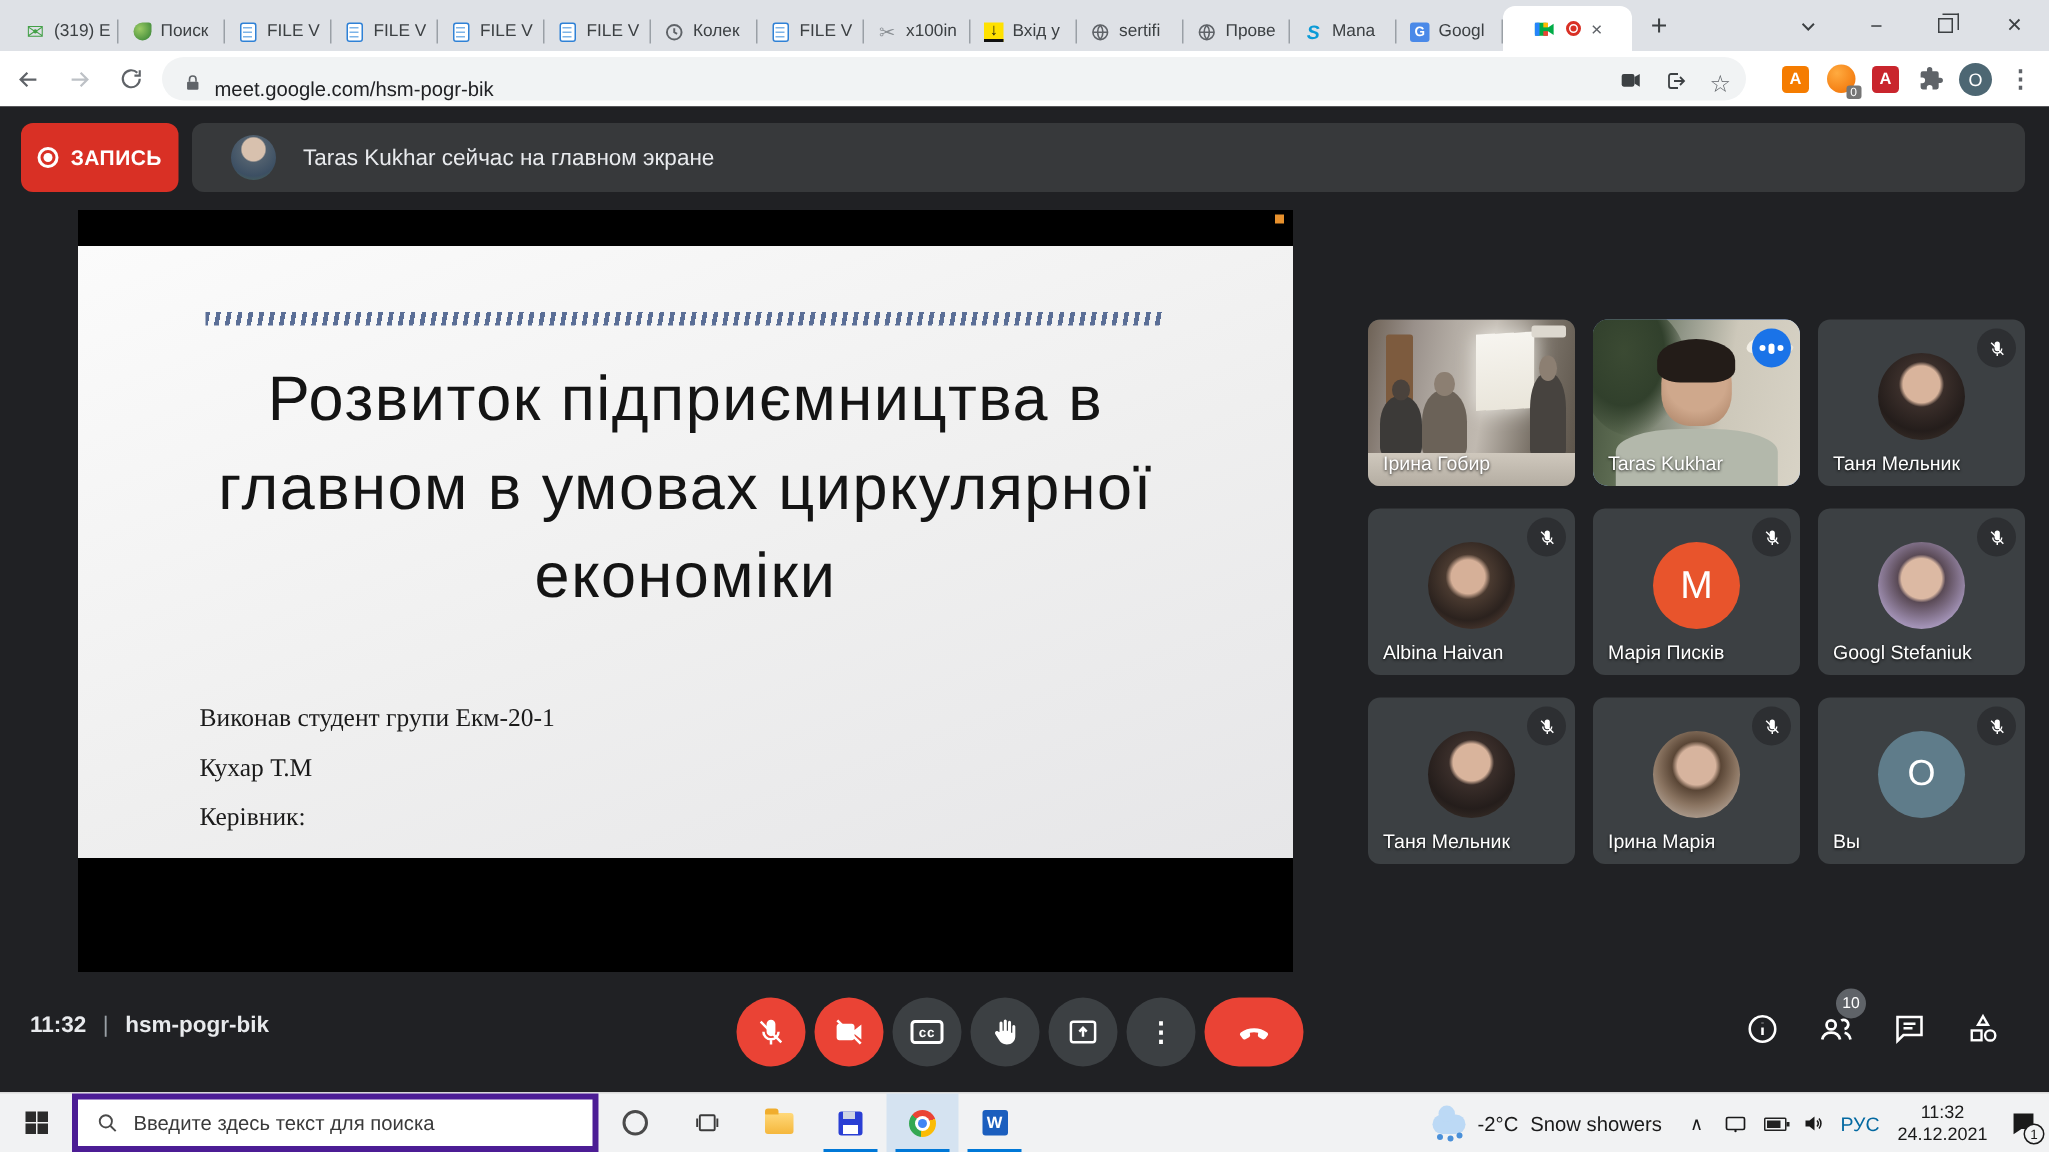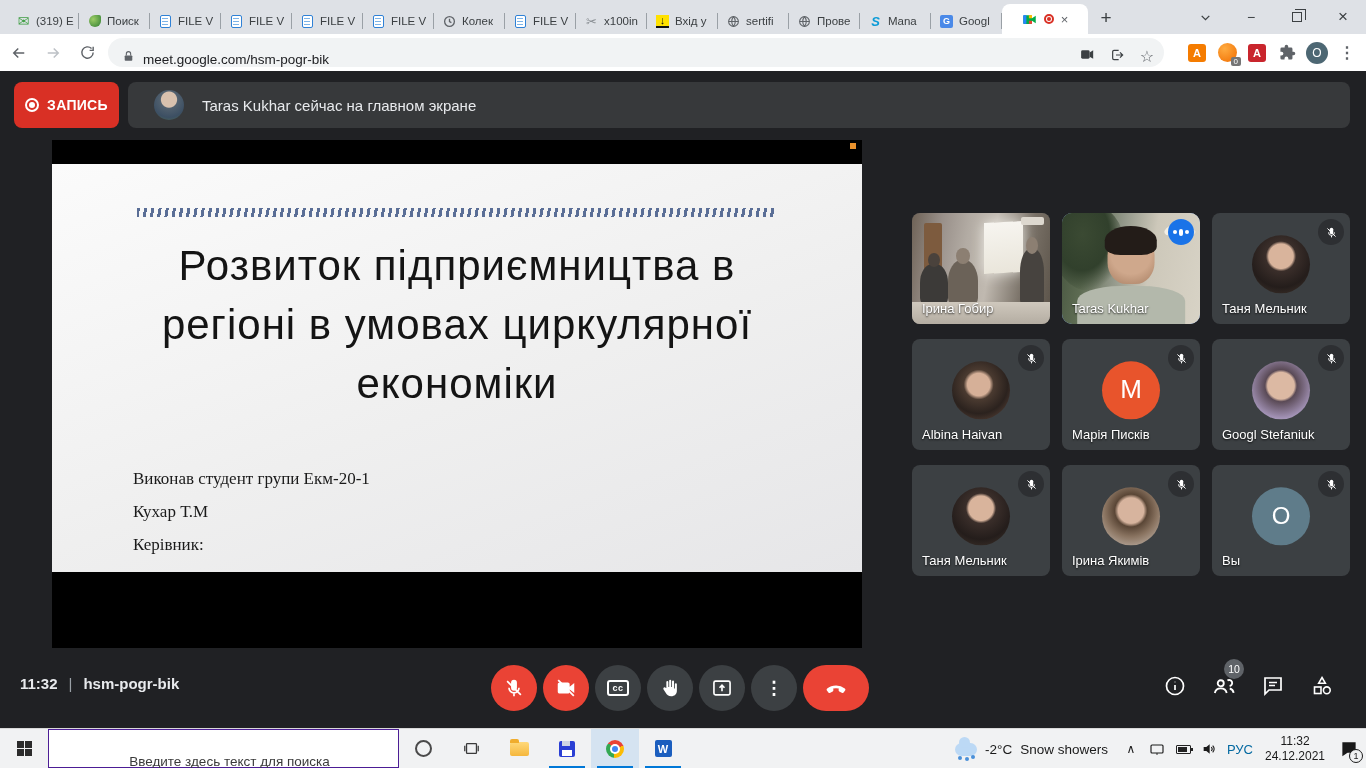--- a/index.html
+++ b/index.html
@@ -117,21 +117,21 @@
   .dots3 { color:#fff; font-size:18px; font-weight:bold; letter-spacing:0; }
   #right-icons { position:absolute; left:1162px; top:602px; display:flex; align-items:center; gap:23px; }
   .ricon { position:relative; width:26px; height:26px; display:flex; align-items:center; justify-content:center; }
   .count-badge { position:absolute; left:50%; top:-14px; background:#5f6368; color:#fff; font-size:10.5px; min-width:20px; height:20px; border-radius:50%; display:flex; align-items:center; justify-content:center; }
 
   
   #taskbar { position:absolute; left:0; top:728px; width:1366px; height:40px; background:#f1f2f3; border-top:1px solid #d9d9d9; display:flex; align-items:stretch; }
   #start { width:48px; display:flex; align-items:center; justify-content:center; }
   .win-logo { width:15px; height:15px; display:grid; grid-template-columns:7px 7px; grid-template-rows:7px 7px; gap:1px; }
   .win-logo i { background:#2b2b2b; }
-  #tb-search { width:351px; background:#fff; border:1px solid #4c1d95; display:flex; align-items:center; gap:24px; padding-left:12px;flex-direction:column; }
+  #tb-search { width:351px; background:#fff; border:4px solid #4c1d95; display:flex; align-items:center; gap:10px; padding-left:12px; }
   #tb-search span { font-size:13.5px; color:#3a3a3a; }
   .tb-btn { width:48px; display:flex; align-items:center; justify-content:center; position:relative; }
   .tb-running::after { content:""; position:absolute; left:6px; right:6px; bottom:0; height:2px; background:#0078d7; }
   .tb-active { background:#d5e3f1; }
   .ic-cortana { width:17px; height:17px; border:2px solid #4a4a4a; border-radius:50%; }
   .ic-folder { width:19px; height:14px; background:linear-gradient(#ffd97a,#f5b73c); border-radius:2px; position:relative; }
   .ic-folder::before { content:""; position:absolute; left:0; top:-3px; width:9px; height:4px; background:#f0ad2d; border-radius:2px 2px 0 0; }
   .ic-floppy { width:16px; height:16px; background:#2a3fd4; border-radius:2px; position:relative; }
   .ic-floppy::before { content:""; position:absolute; left:3px; top:0; width:8px; height:5px; background:#cfd6e4; }
   .ic-floppy::after { content:""; position:absolute; left:3px; bottom:1px; width:10px; height:6px; background:#fff; }
@@ -348,21 +348,21 @@
 
     <div id="presenter-banner">
       <span class="avatar"></span>
       <span class="btext">Taras Kukhar сейчас на главном экране</span>
     </div>
 
     <div id="presentation">
       <span id="slide-rec-dot"></span>
       <div id="slide">
         <div id="deco-line"></div>
-        <div id="slide-title">Розвиток підприємництва в регіоні в умовах циркулярної економіки</div>
+        <div id="slide-title">Розвиток підприємництва в главном в умовах циркулярної економіки</div>
         <div id="credits">
           <span>Виконав студент групи Екм-20-1</span>
           <span>Кухар Т.М</span>
           <span>Керівник:</span>
           <span>Мельничук І.В</span>
         </div>
 
       </div>
     </div>
 
@@ -453,21 +453,21 @@
       </div>
 
       <div class="tile">
         <span class="pavatar ph-light"></span>
         <span class="mic-off-badge">
           <svg width="13" height="13" viewBox="0 0 24 24">
               <path fill="#fff" d="M12 15a3.2 3.2 0 0 0 3.2-3.2V6.2a3.2 3.2 0 0 0-6.4 0v5.6A3.2 3.2 0 0 0 12 15z"></path>
               <path fill="none" stroke="#fff" stroke-width="1.8" d="M6.5 11.8a5.5 5.5 0 0 0 11 0M12 17.5V21M4.5 4.5l15 15"></path>
             </svg>
         </span>
-        <span class="pname">Ірина Якимів</span>
+        <span class="pname">Ірина Марія</span>
       </div>
 
       <div class="tile">
         <span class="pavatar letter-avatar avatar-o">O</span>
         <span class="mic-off-badge">
           <svg width="13" height="13" viewBox="0 0 24 24">
               <path fill="#fff" d="M12 15a3.2 3.2 0 0 0 3.2-3.2V6.2a3.2 3.2 0 0 0-6.4 0v5.6A3.2 3.2 0 0 0 12 15z"></path>
               <path fill="none" stroke="#fff" stroke-width="1.8" d="M6.5 11.8a5.5 5.5 0 0 0 11 0M12 17.5V21M4.5 4.5l15 15"></path>
             </svg>
         </span>

